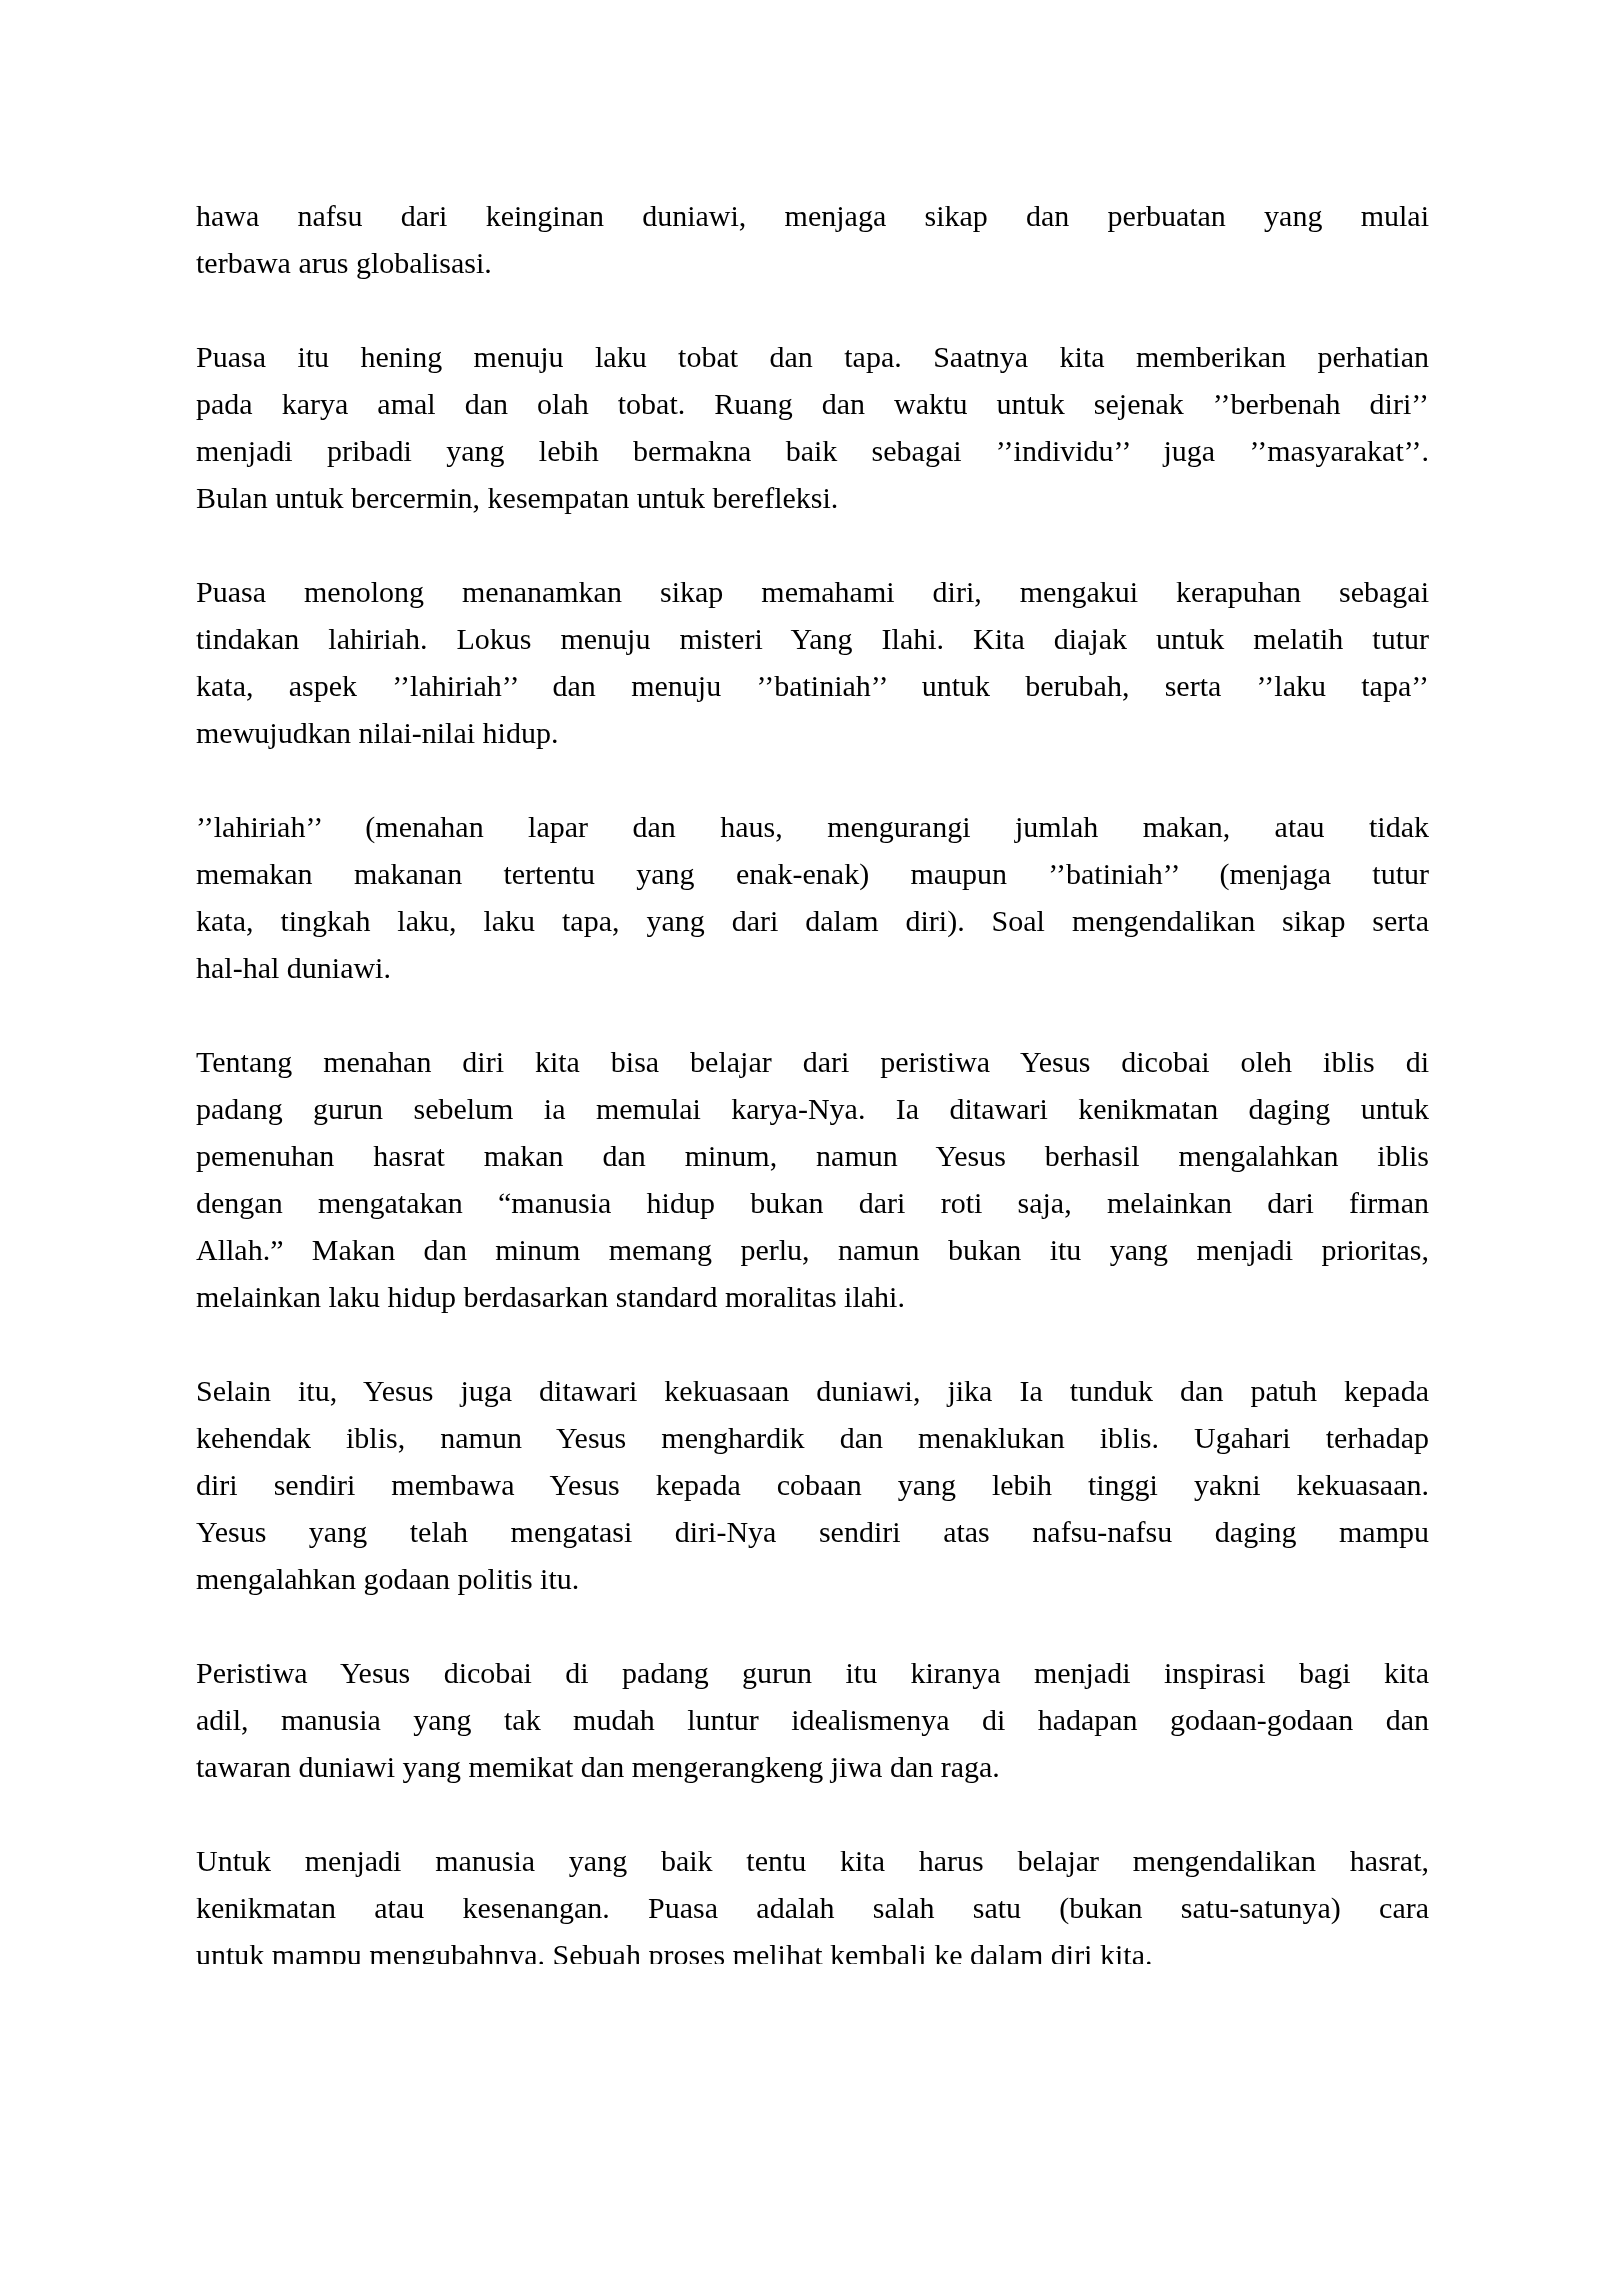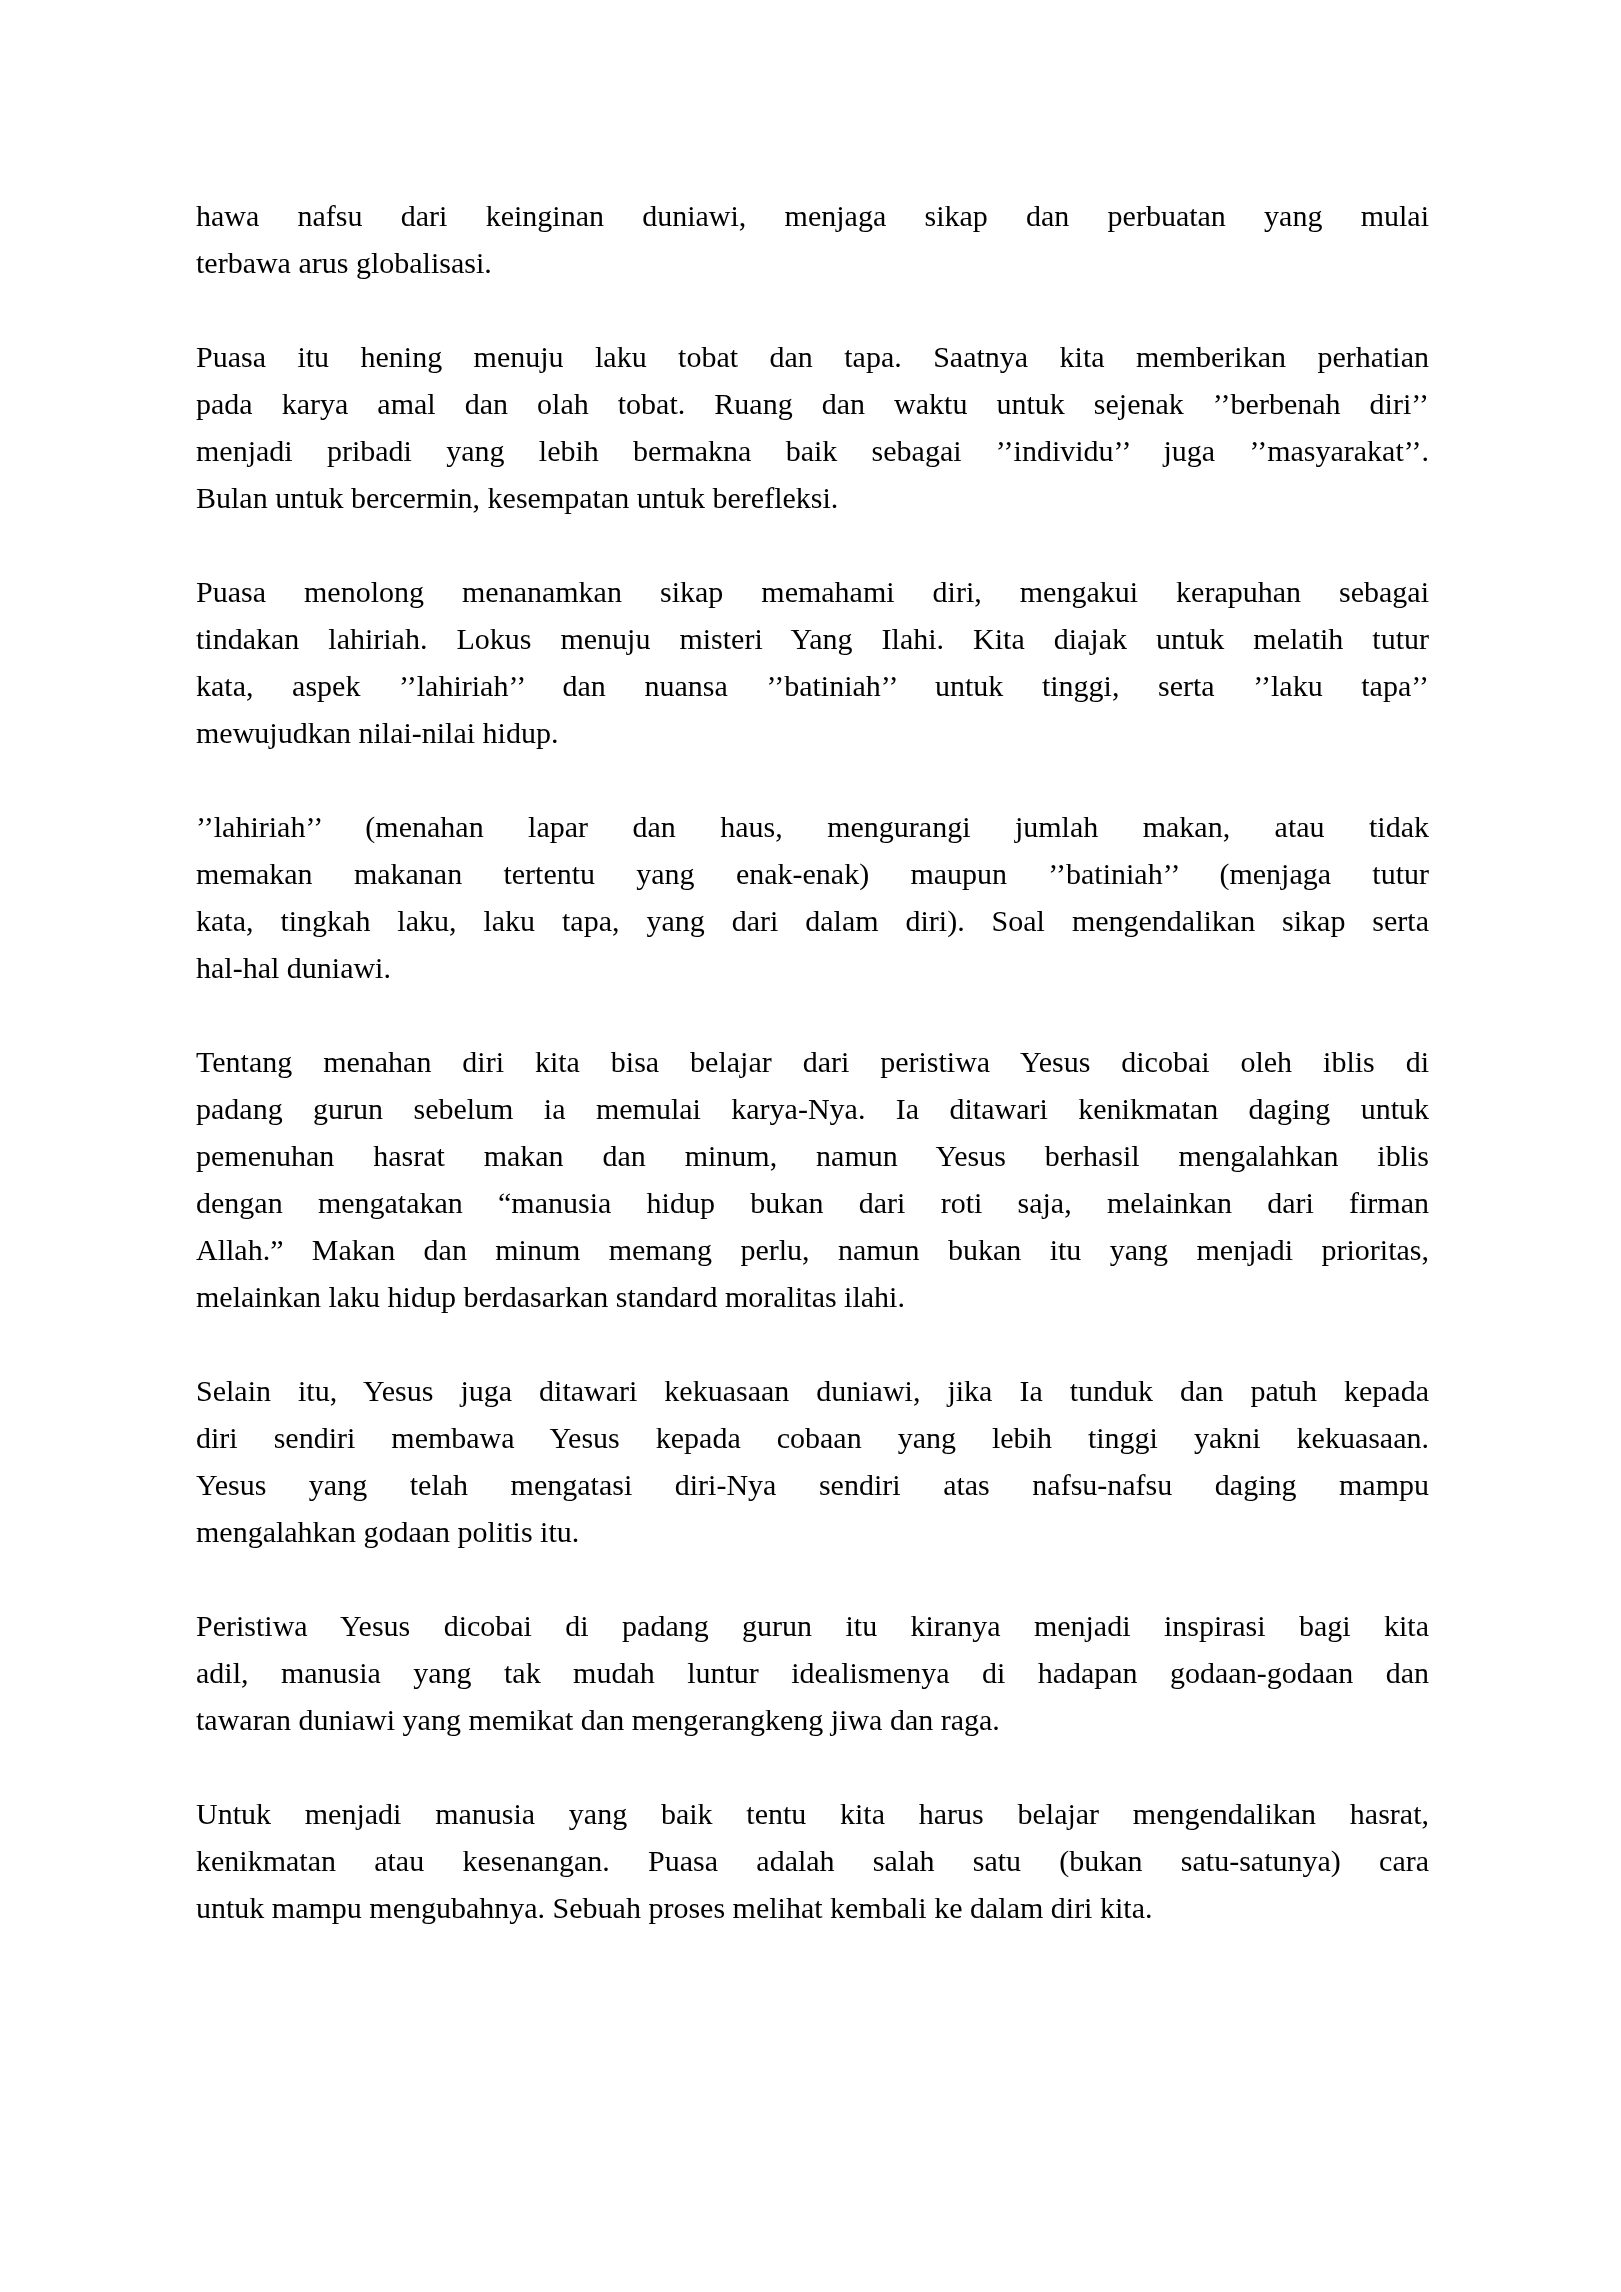--- a/index.html
+++ b/index.html
@@ -52,39 +52,40 @@
       </div>
       <div class="para">
         <div class="line">Puasa itu hening menuju laku tobat dan tapa. Saatnya kita memberikan perhatian</div>
         <div class="line">pada karya amal dan olah tobat. Ruang dan waktu untuk sejenak ’’berbenah diri’’</div>
         <div class="line">menjadi pribadi yang lebih bermakna baik sebagai ’’individu’’ juga ’’masyarakat’’.</div>
         <div class="line last">Bulan untuk bercermin, kesempatan untuk berefleksi.</div>
       </div>
       <div class="para">
         <div class="line">Puasa menolong menanamkan sikap memahami diri, mengakui kerapuhan sebagai</div>
         <div class="line">tindakan lahiriah. Lokus menuju misteri Yang Ilahi. Kita diajak untuk melatih tutur</div>
-        <div class="line">kata, aspek ’’lahiriah’’ dan nuansa ’’batiniah’’ untuk tinggi, serta ’’laku tapa’’</div>
+        <div class="line">kata, aspek ’’lahiriah’’ dan menuju ’’batiniah’’ untuk berubah, serta ’’laku tapa’’</div>
         <div class="line last">mewujudkan nilai-nilai hidup.</div>
       </div>
       <div class="para">
         <div class="line">’’lahiriah’’ (menahan lapar dan haus, mengurangi jumlah makan, atau tidak</div>
         <div class="line">memakan makanan tertentu yang enak-enak) maupun ’’batiniah’’ (menjaga tutur</div>
         <div class="line">kata, tingkah laku, laku tapa, yang dari dalam diri). Soal mengendalikan sikap serta</div>
         <div class="line last">hal-hal duniawi.</div>
       </div>
       <div class="para">
         <div class="line">Tentang menahan diri kita bisa belajar dari peristiwa Yesus dicobai oleh iblis di</div>
         <div class="line">padang gurun sebelum ia memulai karya-Nya. Ia ditawari kenikmatan daging untuk</div>
         <div class="line">pemenuhan hasrat makan dan minum, namun Yesus berhasil mengalahkan iblis</div>
         <div class="line">dengan mengatakan “manusia hidup bukan dari roti saja, melainkan dari firman</div>
         <div class="line">Allah.” Makan dan minum memang perlu, namun bukan itu yang menjadi prioritas,</div>
         <div class="line last">melainkan laku hidup berdasarkan standard moralitas ilahi.</div>
       </div>
       <div class="para">
         <div class="line">Selain itu, Yesus juga ditawari kekuasaan duniawi, jika Ia tunduk dan patuh kepada</div>
+        <div class="line">kehendak iblis, namun Yesus menghardik dan menaklukan iblis. Ugahari terhadap</div>
         <div class="line">diri sendiri membawa Yesus kepada cobaan yang lebih tinggi yakni kekuasaan.</div>
         <div class="line">Yesus yang telah mengatasi diri-Nya sendiri atas nafsu-nafsu daging mampu</div>
         <div class="line last">mengalahkan godaan politis itu.</div>
       </div>
       <div class="para">
         <div class="line">Peristiwa Yesus dicobai di padang gurun itu kiranya menjadi inspirasi bagi kita</div>
         <div class="line">adil, manusia yang tak mudah luntur idealismenya di hadapan godaan-godaan dan</div>
         <div class="line last">tawaran duniawi yang memikat dan mengerangkeng jiwa dan raga.</div>
       </div>
       <div class="para">

